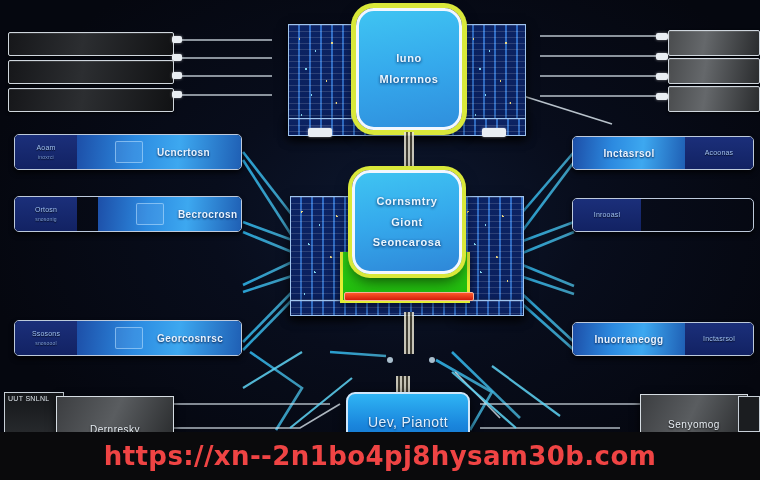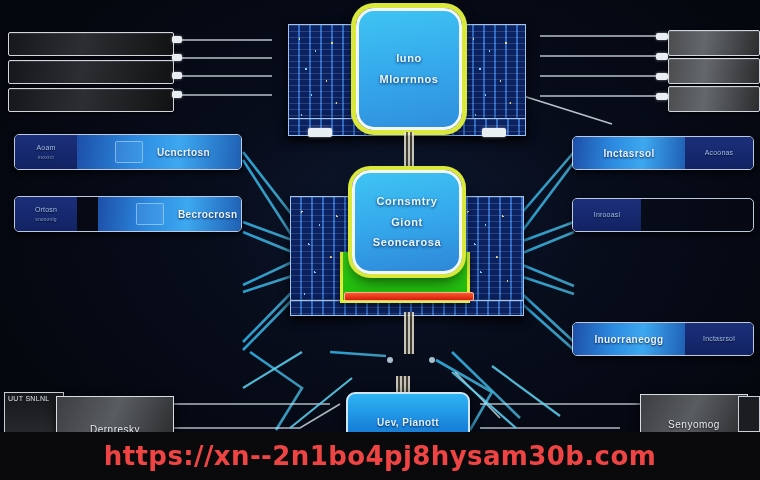--- a/index.html
+++ b/index.html
@@ -131,21 +131,21 @@
   }
   .bluenode{
     position:absolute;
     background:linear-gradient(180deg,#2fb4f4 0%,#1a86dd 55%,#116ec4 100%);
     border:2px solid #cfe6fa;
     border-radius:9px;
     display:flex;align-items:center;justify-content:center;
     box-shadow:0 4px 12px rgba(0,0,0,.75);
   }
   .bluenode .nl{
-    color:#dff0ff;font-size:10px;font-weight:bold;letter-spacing:.4px;
+    color:#dff0ff;font-size:14px;font-weight:normal;letter-spacing:.4px;
     text-shadow:0 1px 2px rgba(0,30,70,.95);
   }
 
   
   .greybox{
     position:absolute;
     background:linear-gradient(115deg,#3c3e41 0%,#5a5d60 45%,#232527 100%);
     border:1px solid #d6dde3;
     display:flex;align-items:center;justify-content:center;
     box-shadow:0 3px 8px rgba(0,0,0,.8);
@@ -299,20 +299,30 @@
       <span>Ortosn</span>
       <span class="sub">snosonig</span>
     </div>
     <div class="body">
       <span class="glyph"></span>
       <span class="txt">Becrocrosn</span>
     </div>
   </div>
 
 
+  <div class="node bluebar" style="left:14px;top:320px;width:228px;height:36px;">
+    <div class="tag">
+      <span>Ssosons</span>
+      <span class="sub">snosoool</span>
+    </div>
+    <div class="body">
+      <span class="glyph"></span>
+      <span class="txt">Georcosnrsc</span>
+    </div>
+  </div>
 
   <div class="node bluebar rev" style="left:572px;top:136px;width:182px;height:34px;">
     <div class="tag">
       <span>Acoonas</span>
     </div>
     <div class="body">
       <span class="txt">Inctasrsol</span>
     </div>
   </div>
 

